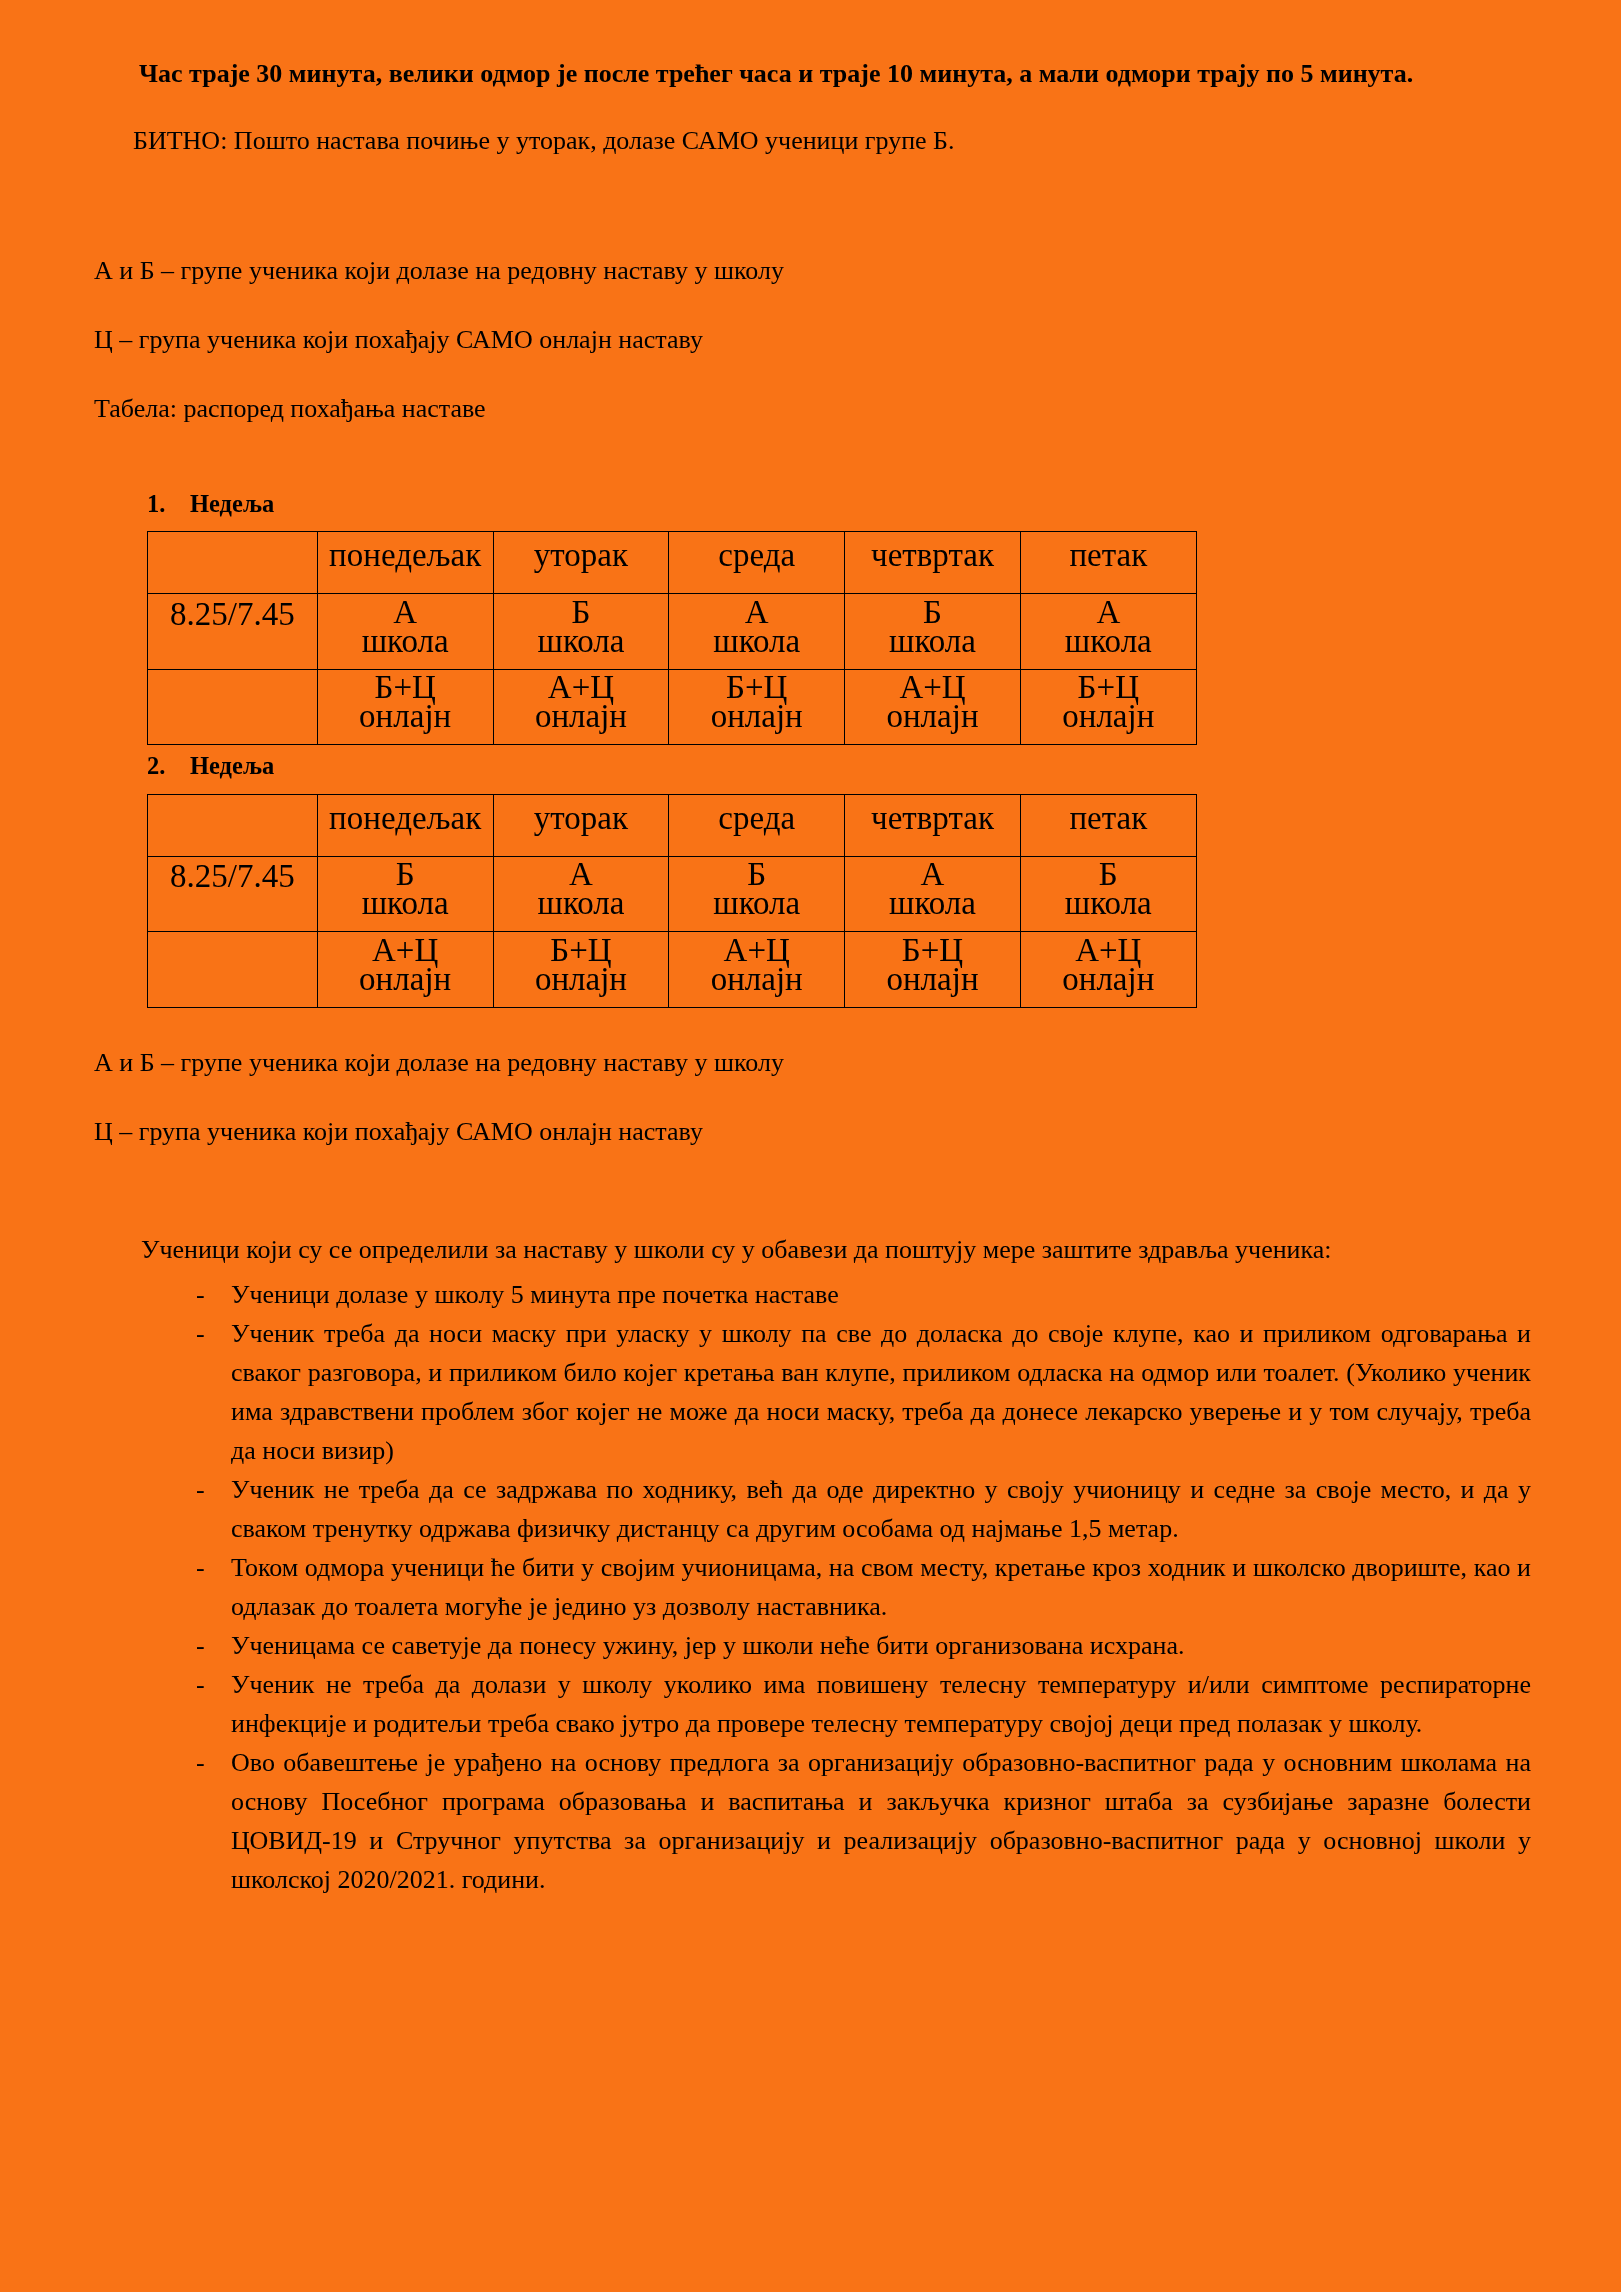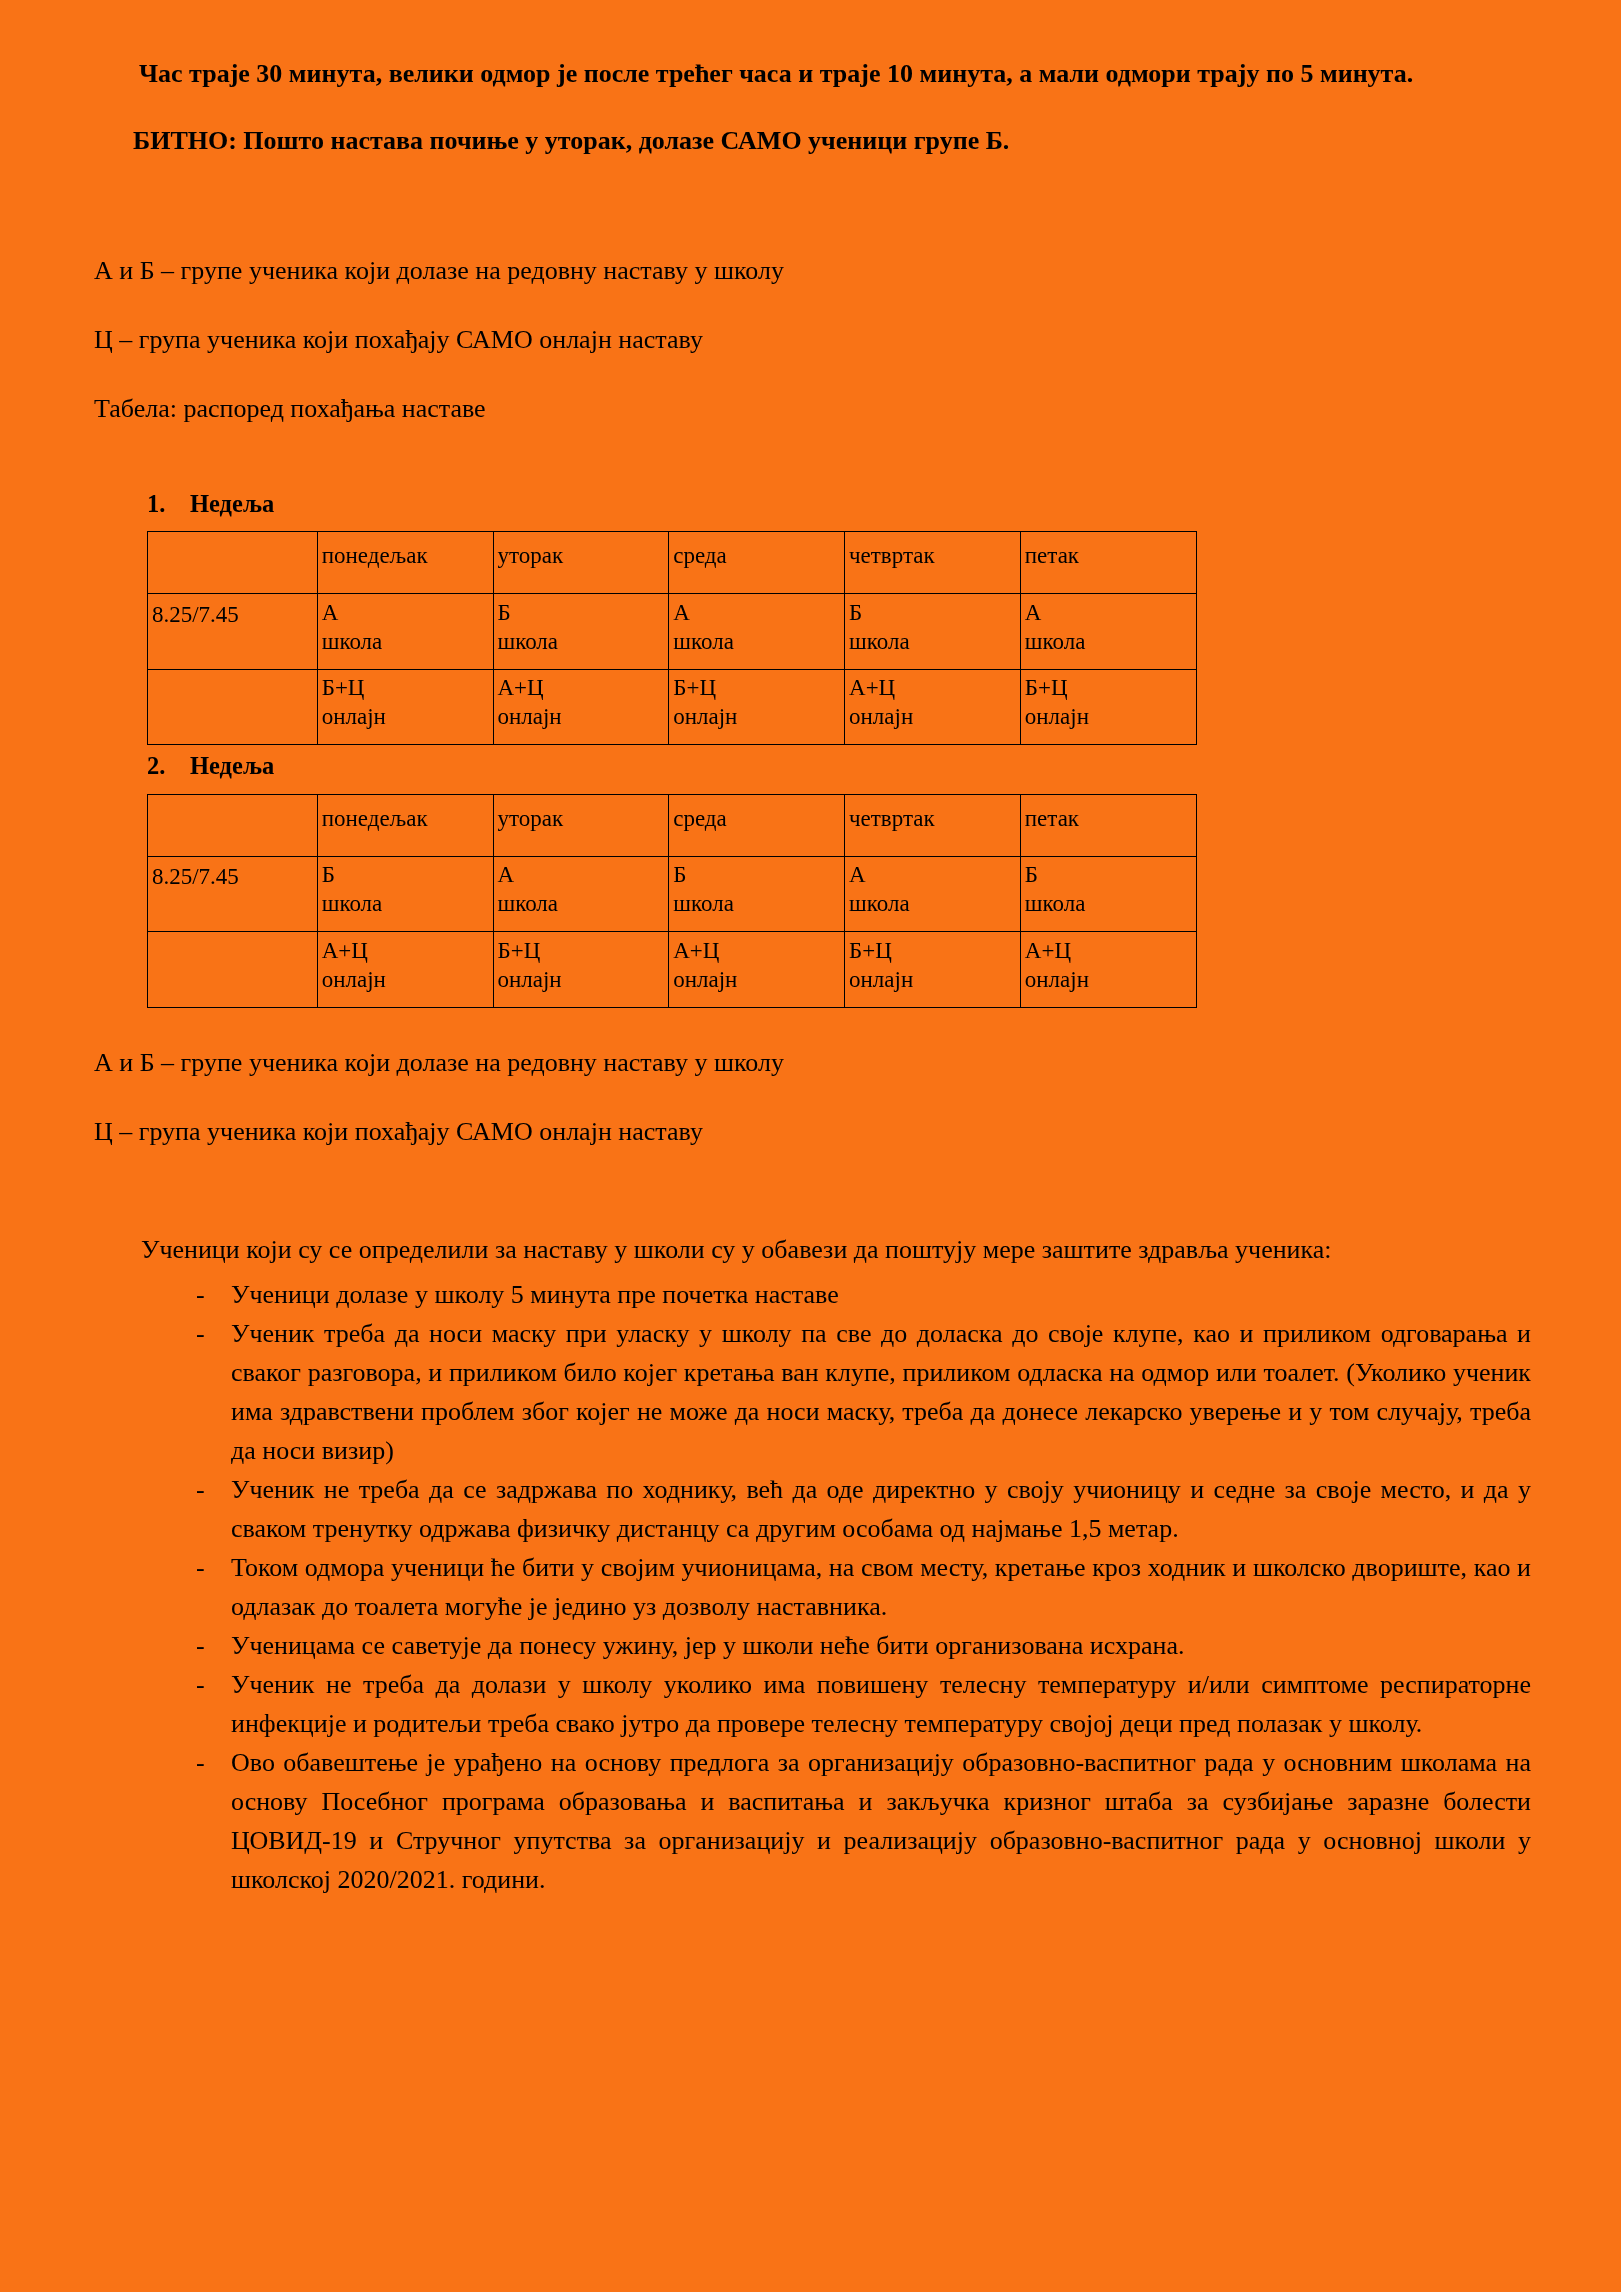--- a/index.html
+++ b/index.html
@@ -33,21 +33,21 @@
   }
   .para-bold {
     font-weight: bold;
     font-size: 26px;
     line-height: 41px;
     text-indent: 45px;
     text-align: justify;
     margin-bottom: 0;
   }
   .para-bold2 {
-    font-weight: bold;
+    font-weight: normal;
     font-size: 26px;
     line-height: 41px;
     text-indent: 39px;
     margin-top: 25.5px;
   }
   .spacer-xl { height: 55px; }
   .spacer-l  { height: 37px; }
 
   .legend-line {
     font-size: 26px;
@@ -75,22 +75,23 @@
   table.sched {
     border-collapse: collapse;
     table-layout: fixed;
     margin-left: 53px;
     margin-top: 13.7px;
     margin-bottom: 5.9px;
     width: 998px;
   }
   table.sched td {
     border: 1.6px solid #000000;
+    text-align: center;
     vertical-align: top;
-    font-size: 23px;
+    font-size: 33px;
     line-height: 29px;
     padding: 3.9px 3.9px 5.9px 3.9px;
     height: 33px;
   }
   table.sched td.col-time {
     width: 161px;
   }
   table.sched td.day-col {
     width: 167px;
   }

